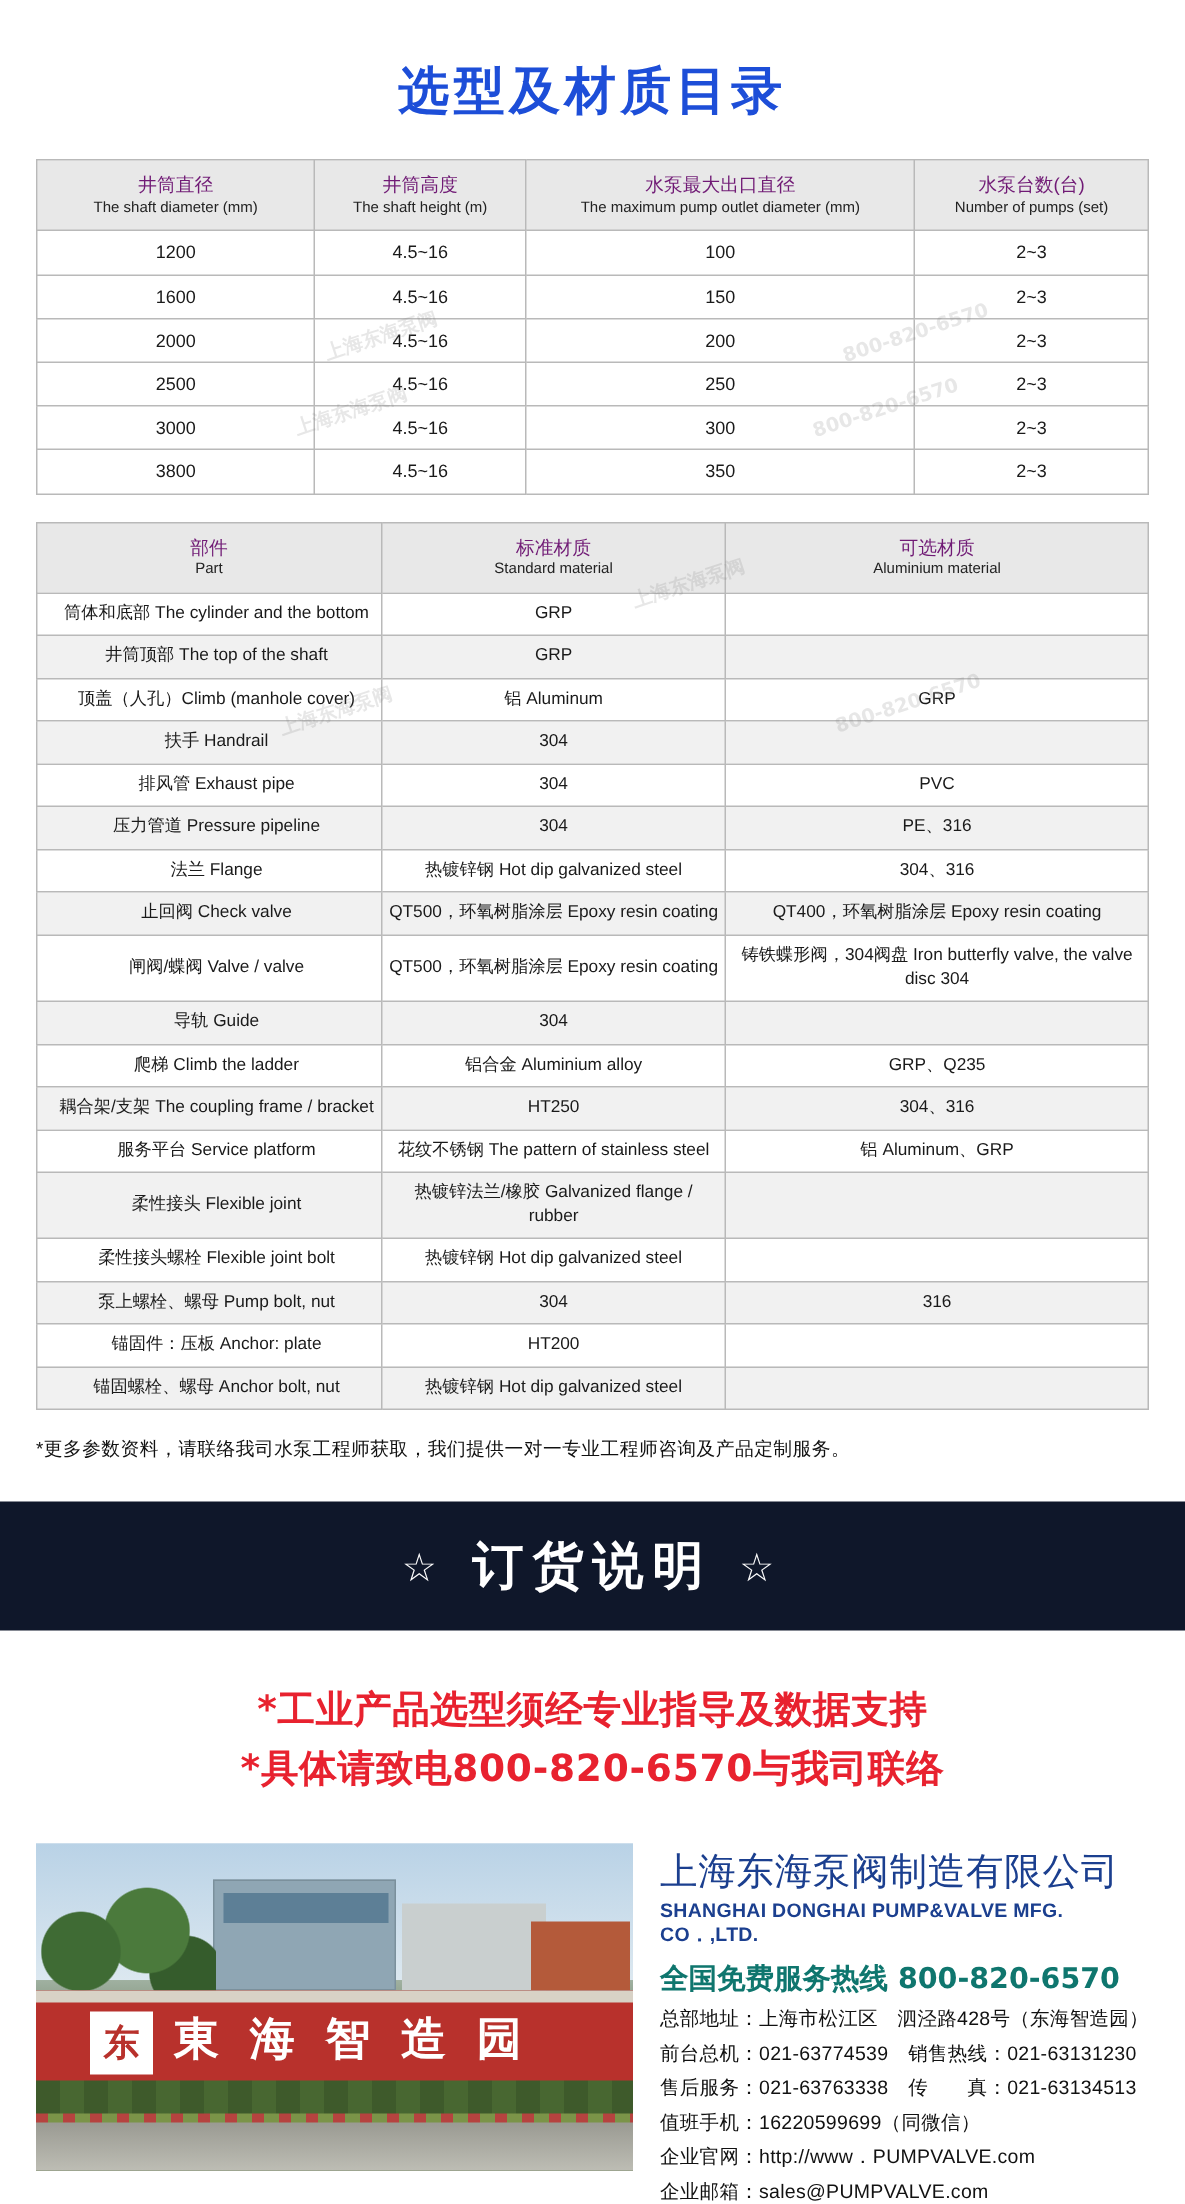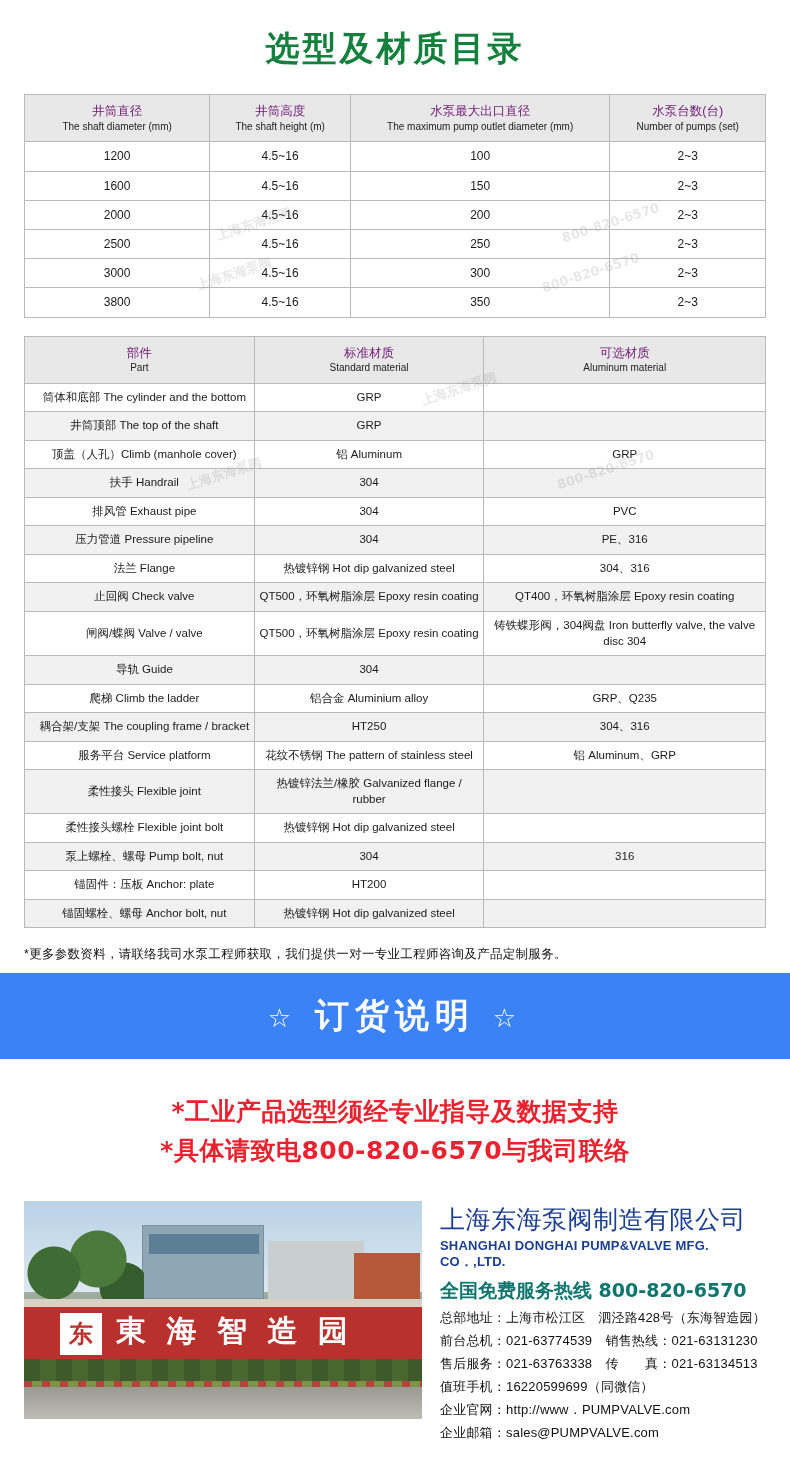--- a/index.html
+++ b/index.html
@@ -13,22 +13,22 @@
     font-family: "Liberation Sans", "DejaVu Sans", sans-serif;
     color: #1a1a1a;
     position: relative;
     overflow: hidden;
   }
   .page-title {
     text-align: center;
     font-size: 34px;
     font-weight: bold;
     letter-spacing: 3px;
-    padding: 26px 0 22px 0;
-    color: #15803d;
+    padding: 38px 0 22px 0;
+    color: #1d4ed8;
     font-family: "DejaVu Sans", "Liberation Sans", sans-serif;
   }
   .table-wrap {
     width: 742px;
     margin: 0 auto 18px auto;
   }
   table {
     width: 100%;
     border-collapse: collapse;
     background: #fff;
@@ -75,22 +75,22 @@
   #material-table tbody tr:nth-child(odd) td { background: #ffffff; }
   .note {
     width: 742px;
     margin: 10px auto 0 auto;
     font-size: 12.5px;
     color: #111;
     letter-spacing: 0.3px;
   }
   
   .banner {
-    margin-top: 10px;
-    background: #3b82f6;
+    margin-top: 26px;
+    background: #0f172a;
     height: 86px;
     display: flex;
     align-items: center;
     justify-content: center;
   }
   .banner-text {
     color: #fff;
     font-size: 34px;
     font-weight: bold;
     letter-spacing: 6px;
@@ -277,21 +277,21 @@
         <td>
           <span class="cn">部件</span>
           <span class="en">Part</span>
         </td>
         <td>
           <span class="cn">标准材质</span>
           <span class="en">Standard material</span>
         </td>
         <td>
           <span class="cn">可选材质</span>
-          <span class="en">Aluminum material</span>
+          <span class="en">Aluminium material</span>
         </td>
       </tr>
     </thead>
     <tbody>
       <tr>
         <td class="part">筒体和底部  The cylinder and the bottom</td>
         <td>GRP</td>
         <td></td>
       </tr>
       <tr>

